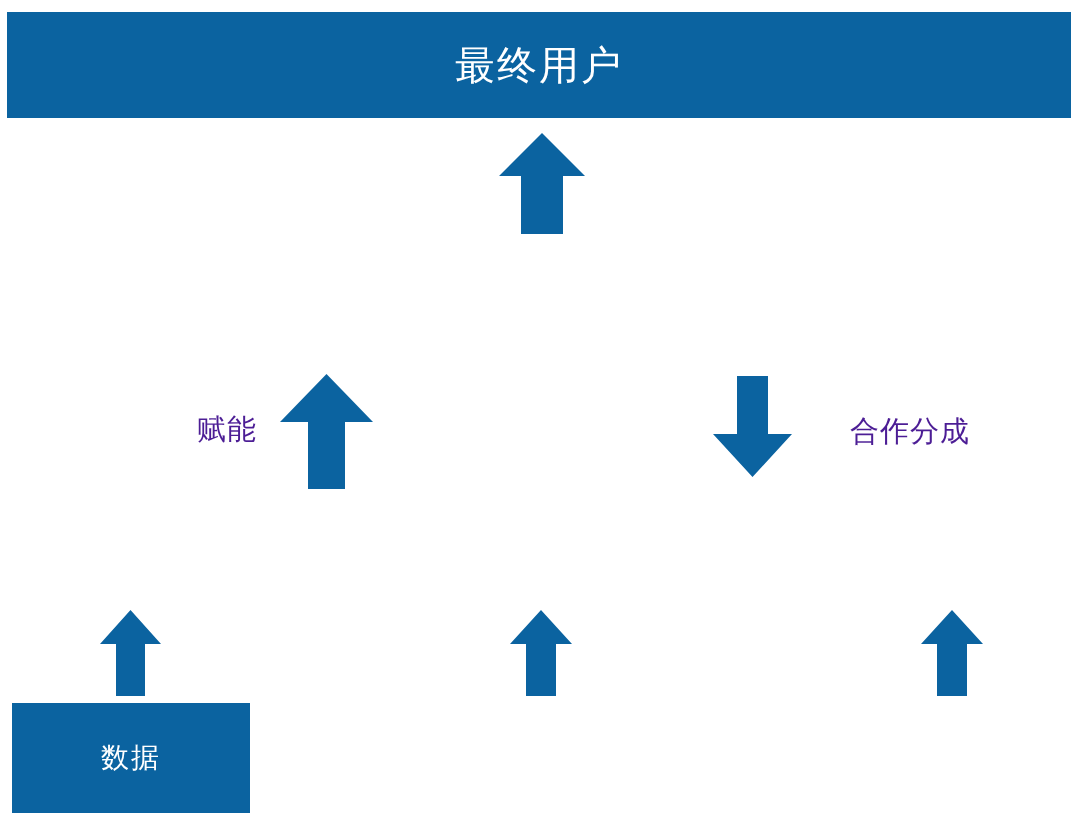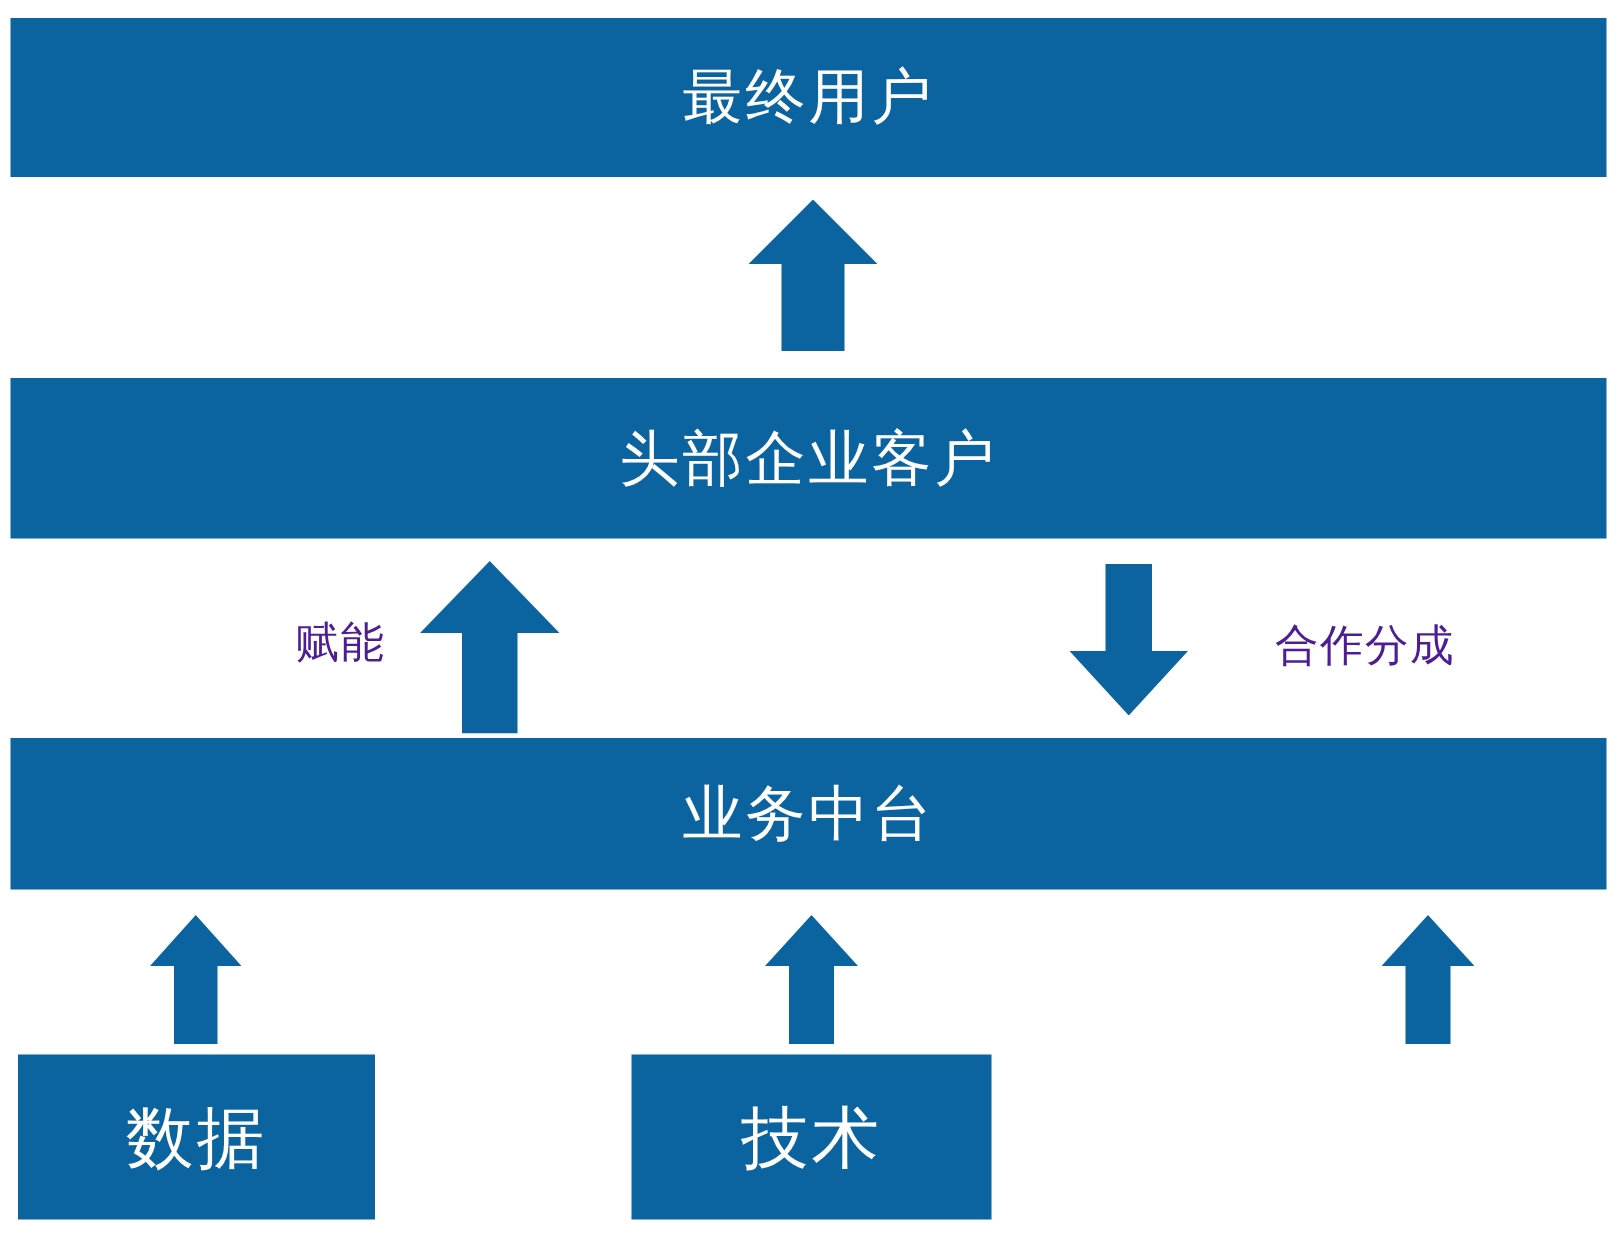--- a/index.html
+++ b/index.html
@@ -47,21 +47,21 @@
     background: #0B63A0;
     display: flex;
     align-items: center;
     justify-content: center;
     box-sizing: border-box;
     top: 703px;
     height: 110px;
   }
   .foundation-box .box-label {
     color: #ffffff;
-    font-size: 45px;
+    font-size: 28px;
     font-weight: 400;
     letter-spacing: 2px;
     line-height: 1;
     white-space: nowrap;
   }
   #foundation-data      { left: 12px;  width: 238px; }
   #foundation-tech      { left: 421px; width: 240px; }
   #foundation-scenario  { left: 834px; width: 237px; }
 
   
@@ -98,43 +98,37 @@
   <div class="tier-bar" id="tier-end-user">
     <span class="tier-label">最终用户</span>
   </div>
 
   <div class="arrow" id="arrow-enduser-up">
     <svg width="86" height="101" viewBox="0 0 86 101" xmlns="http://www.w3.org/2000/svg">
       <polygon points="43,0 86,43 64,43 64,101 22,101 22,43 0,43" fill="#0B63A0"></polygon>
     </svg>
   </div>
 
-  <div class="tier-bar" id="tier-enterprise">
-    <span class="tier-label">头部企业客户</span>
-  </div>
 
   <div class="flow-caption" id="caption-enable">赋能</div>
 
   <div class="arrow" id="arrow-enable-up">
     <svg width="93" height="115" viewBox="0 0 93 115" xmlns="http://www.w3.org/2000/svg">
       <polygon points="46.5,0 93,48 65,48 65,115 28,115 28,48 0,48" fill="#0B63A0"></polygon>
     </svg>
   </div>
 
   <div class="arrow" id="arrow-revshare-down">
     <svg width="79" height="101" viewBox="0 0 79 101" xmlns="http://www.w3.org/2000/svg">
       <polygon points="24,0 55,0 55,58 79,58 39.5,101 0,58 24,58" fill="#0B63A0"></polygon>
     </svg>
   </div>
 
   <div class="flow-caption" id="caption-revshare">合作分成</div>
 
-  <div class="tier-bar" id="tier-middle-platform">
-    <span class="tier-label">业务中台</span>
-  </div>
 
   <div class="arrow" id="arrow-data-up">
     <svg width="61" height="86" viewBox="0 0 61 86" xmlns="http://www.w3.org/2000/svg">
       <polygon points="30.5,0 61,34 45,34 45,86 16,86 16,34 0,34" fill="#0B63A0"></polygon>
     </svg>
   </div>
 
   <div class="arrow" id="arrow-tech-up">
     <svg width="62" height="86" viewBox="0 0 62 86" xmlns="http://www.w3.org/2000/svg">
       <polygon points="31,0 62,34 46,34 46,86 16,86 16,34 0,34" fill="#0B63A0"></polygon>
@@ -144,18 +138,15 @@
   <div class="arrow" id="arrow-scenario-up">
     <svg width="62" height="86" viewBox="0 0 62 86" xmlns="http://www.w3.org/2000/svg">
       <polygon points="31,0 62,34 46,34 46,86 16,86 16,34 0,34" fill="#0B63A0"></polygon>
     </svg>
   </div>
 
   <div class="foundation-box" id="foundation-data">
     <span class="box-label">数据</span>
   </div>
 
-  <div class="foundation-box" id="foundation-tech">
-    <span class="box-label">技术</span>
-  </div>
 
 
 </div>
 
 </body></html>

